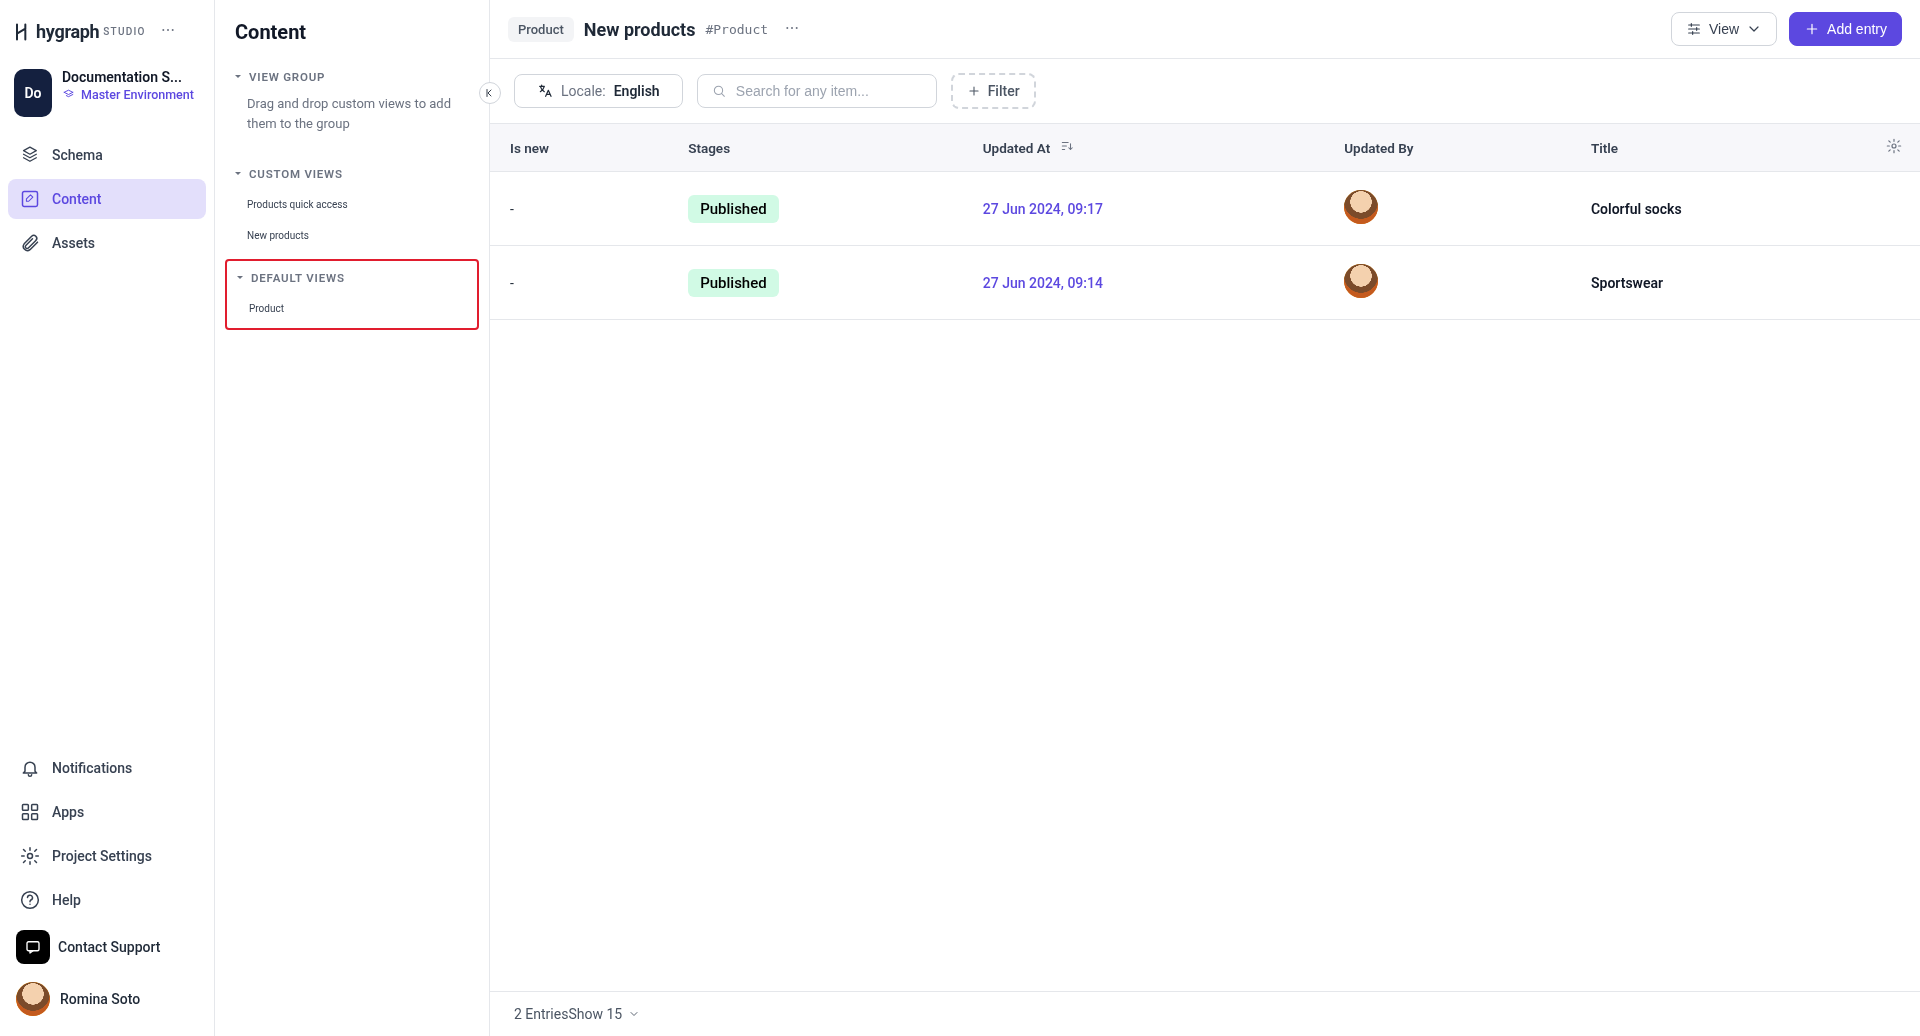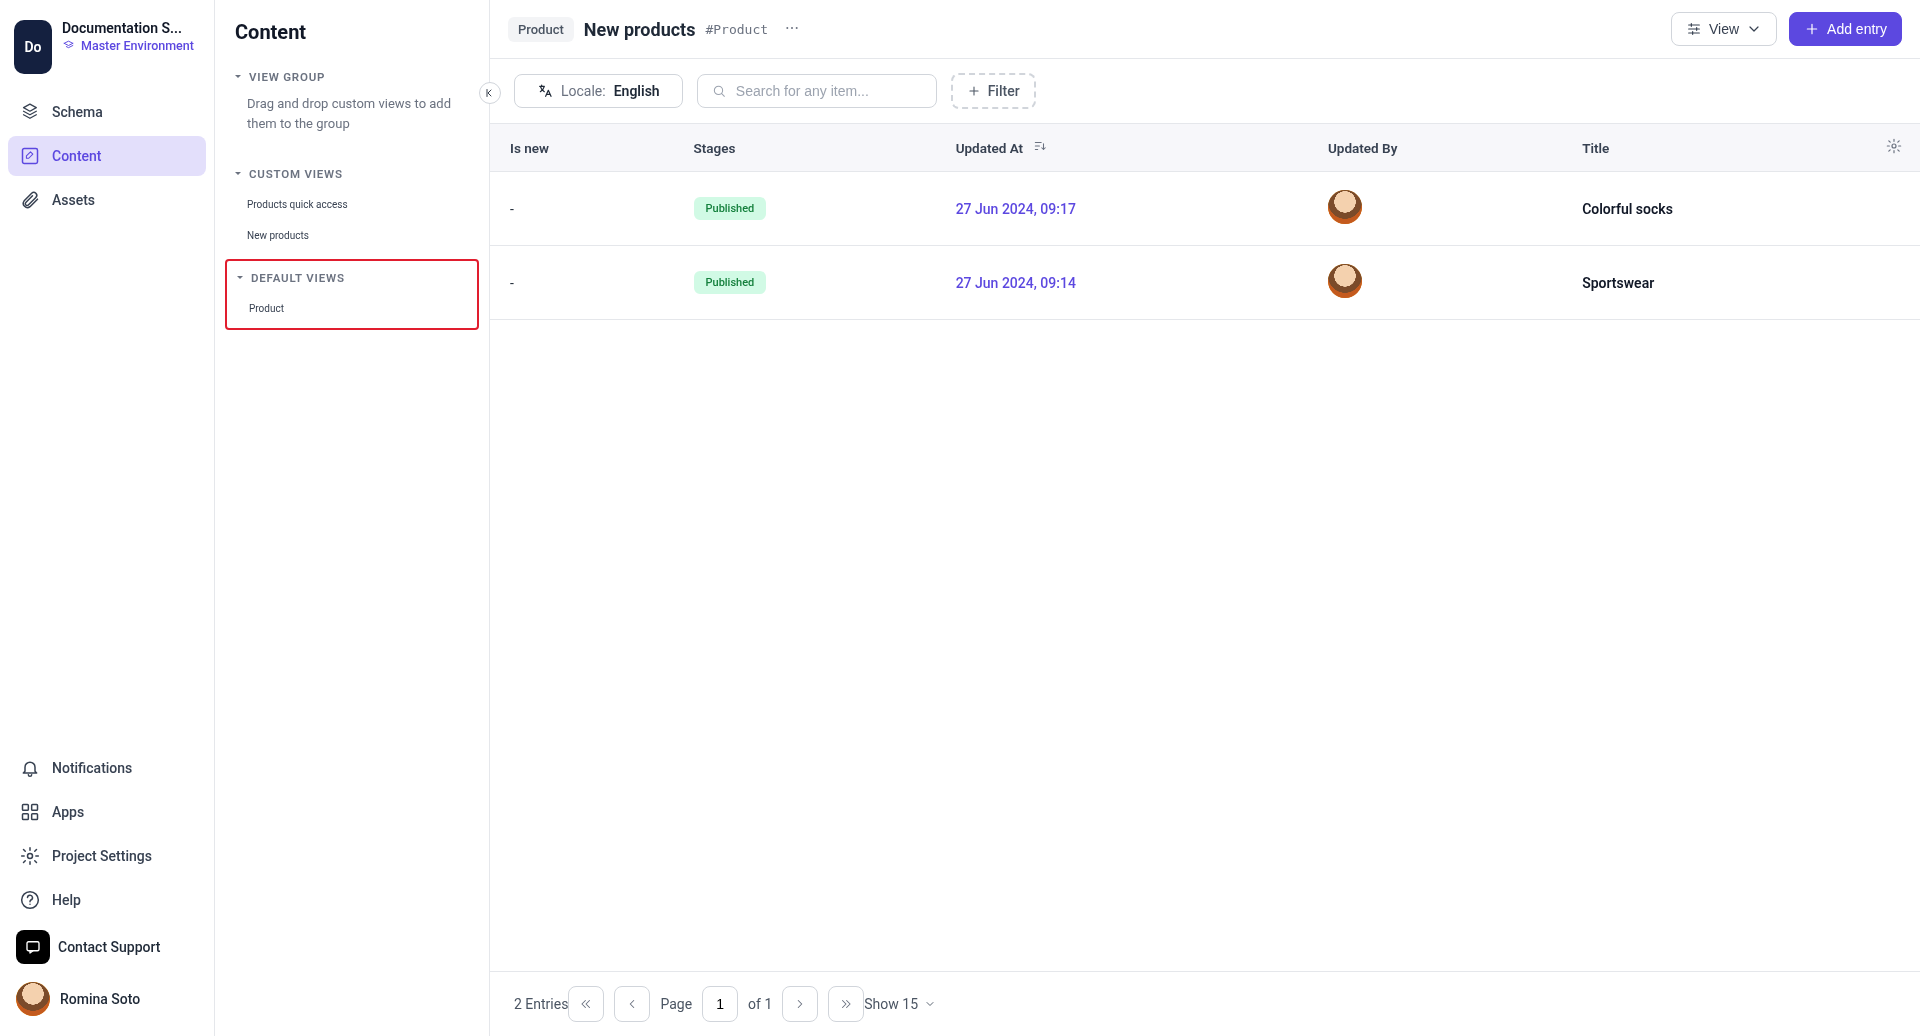--- a/index.html
+++ b/index.html
@@ -8,21 +8,21 @@
 .app { display: flex; height: 100vh; width: 100%; }
 
 
 .sidebar-primary { width: 215px; border-right: 1px solid #E5E7EB; display: flex; flex-direction: column; padding: 12px 8px; flex-shrink: 0; }
 .logo-row { display: flex; align-items: center; gap: 8px; padding: 6px 4px 16px 4px; }
 .logo { display: flex; align-items: center; gap: 4px; font-weight: 700; font-size: 18px; letter-spacing: -0.3px; }
 .logo-sub { font-size: 10px; letter-spacing: 1.2px; color: #6B7280; font-weight: 500; }
 .more-icon { color: #6B7280; padding: 4px 6px; border-radius: 6px; cursor: pointer; }
 
 .project-row { display: flex; gap: 10px; align-items: flex-start; padding: 8px 6px 18px; }
-.project-avatar { width: 38px; height: 54px; background: #14203F; color: #fff; border-radius: 10px; display: flex; align-items: center; justify-content: center; font-weight: 600; font-size: 14px; }
+.project-avatar { width: 38px; height: 48px; background: #14203F; color: #fff; border-radius: 10px; display: flex; align-items: center; justify-content: center; font-weight: 600; font-size: 14px; }
 .project-info { display: flex; flex-direction: column; gap: 2px; overflow: hidden; }
 .project-name { font-weight: 600; font-size: 14px; color: #111827; white-space: nowrap; overflow: hidden; text-overflow: ellipsis; }
 .env-row { display: flex; align-items: center; gap: 6px; color: #5C48E0; font-size: 12.5px; font-weight: 500;}
 .env-row svg { width: 13px; height: 13px; }
 
 .nav-list { display: flex; flex-direction: column; gap: 4px; }
 .nav-item { display: flex; align-items: center; gap: 12px; padding: 10px 12px; border-radius: 8px; cursor: pointer; color: #374151; font-weight: 500; }
 .nav-item.active { background: #E3DFFB; color: #5C48E0; }
 .nav-item svg { width: 20px; height: 20px; flex-shrink: 0; }
 
@@ -70,21 +70,21 @@
 .filter-btn { display: flex; align-items: center; gap: 7px; padding: 8px 14px; border: 2px dashed #D1D5DB; border-radius: 8px; cursor: pointer; color: #4B5563; font-size: 14px; font-weight: 500;}
 
 
 .table-wrap { flex: 1; overflow: auto; }
 table { width: 100%; border-collapse: collapse; }
 thead { background: #F7F7FA; }
 th { text-align: left; padding: 14px 20px; font-size: 13.5px; font-weight: 600; color: #374151; border-top: 1px solid #E5E7EB; border-bottom: 1px solid #E5E7EB; }
 .sort-icon { display: inline-flex; margin-left: 6px; color: #6B7280;}
 .gear-th { width: 44px; text-align: right; padding-right: 18px;}
 td { padding: 18px 20px; font-size: 14px; border-bottom: 1px solid #E5E7EB; vertical-align: middle; }
-.badge-published { background: #D1FAE5; color: #15803d; padding: 5px 12px; border-radius: 6px; font-size: 11px; font-weight: 500; display: inline-block; }
+.badge-published { background: #D1FAE5; color: #000000; padding: 5px 12px; border-radius: 6px; font-size: 15px; font-weight: 500; display: inline-block; }
 .updated-at { color: #5C48E0; font-weight: 500; }
 .row-avatar { width: 34px; height: 34px; border-radius: 50%; background: linear-gradient(135deg, #F59E0B, #D97706); display:inline-block;}
 .title-cell { font-weight: 600; color: #111827; }
 
 
 .footer { display: flex; align-items: center; padding: 14px 24px; border-top: 1px solid #E5E7EB; }
 .footer-center { display: flex; align-items: center; gap: 10px; color: #4B5563; font-size: 14px; }
 .page-btn { width: 36px; height: 36px; border: 1px solid #D1D5DB; border-radius: 8px; display: flex; align-items: center; justify-content: center; cursor: pointer; color: #6B7280;}
 .page-input { width: 36px; height: 36px; border: 1px solid #D1D5DB; border-radius: 8px; text-align: center; font-size: 14px; }
 .footer-left { color: #4B5563; font-size: 14px; }
@@ -94,20 +94,36 @@
 .icon-fill { fill: currentColor; stroke: none; }
 
 .avatar-face { width: 100%; height: 100%; background: radial-gradient(circle at 50% 35%, #F4D1AE 0%, #F4D1AE 38%, #7B4B2A 39%, #7B4B2A 60%, #C45A1E 61%); border-radius: 50%;}
 </style>
 </head>
 <body>
 
 <div class="app">
 
   <aside class="sidebar-primary">
+    <div class="logo-row">
+      <div class="logo">
+        <svg viewBox="0 0 24 24" width="20" height="20">
+            <path d="M6 3 L6 21 M6 14 L16 8 M16 3 L16 21" stroke-width="2.4"></path>
+          </svg>
+        <span>hygraph</span>
+        <span class="logo-sub">STUDIO</span>
+      </div>
+      <div class="more-icon">
+        <svg viewBox="0 0 24 24" width="16" height="16">
+            <circle cx="5" cy="12" r="1.5" class="icon-fill"></circle>
+            <circle cx="12" cy="12" r="1.5" class="icon-fill"></circle>
+            <circle cx="19" cy="12" r="1.5" class="icon-fill"></circle>
+          </svg>
+      </div>
+    </div>
 
     <div class="project-row">
       <div class="project-avatar">Do</div>
       <div class="project-info">
         <div class="project-name">Documentation S...</div>
         <div class="env-row">
           <svg viewBox="0 0 24 24">
               <path d="M4 8 L12 4 L20 8 M4 8 L12 12 L20 8 M8 14 L12 16 L20 12"></path>
             </svg>
           <span>Master Environment</span>
@@ -322,45 +338,20 @@
             <td><span class="row-avatar"><span class="avatar-face" style="display:block;border-radius:50%"></span></span></td>
             <td class="title-cell">Sportswear</td>
             <td></td>
           </tr>
         </tbody>
       </table>
     </div>
 
     <div class="footer">
       <div class="footer-left">2 Entries</div>
-      <div class="footer-center">
-        <div class="page-btn">
-            <svg viewBox="0 0 24 24" width="14" height="14">
-              <path d="M18 6 L12 12 L18 18 M11 6 L5 12 L11 18"></path>
-            </svg>
-          </div>
-        <div class="page-btn">
-            <svg viewBox="0 0 24 24" width="14" height="14">
-              <path d="M15 6 L9 12 L15 18"></path>
-            </svg>
-          </div>
-        <span>Page</span>
-        <input class="page-input" value="1" style="">
-        <span>of 1</span>
-        <div class="page-btn">
-            <svg viewBox="0 0 24 24" width="14" height="14">
-              <path d="M9 6 L15 12 L9 18"></path>
-            </svg>
-          </div>
-        <div class="page-btn">
-            <svg viewBox="0 0 24 24" width="14" height="14">
-              <path d="M6 6 L12 12 L6 18 M13 6 L19 12 L13 18"></path>
-            </svg>
-          </div>
-      </div>
       <div class="footer-right">
         <span>Show 15</span>
         <svg viewBox="0 0 24 24" width="12" height="12">
             <path d="M6 9 L12 15 L18 9"></path>
           </svg>
       </div>
     </div>
   </main>
 </div>
 

